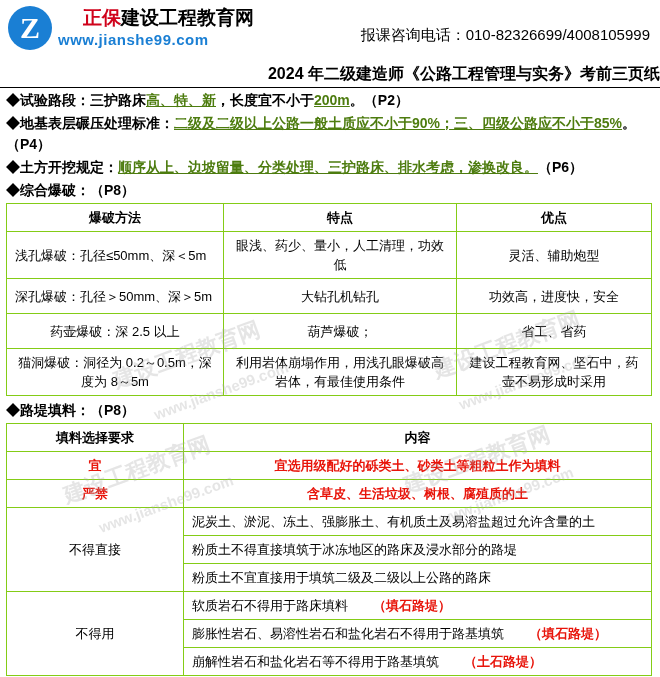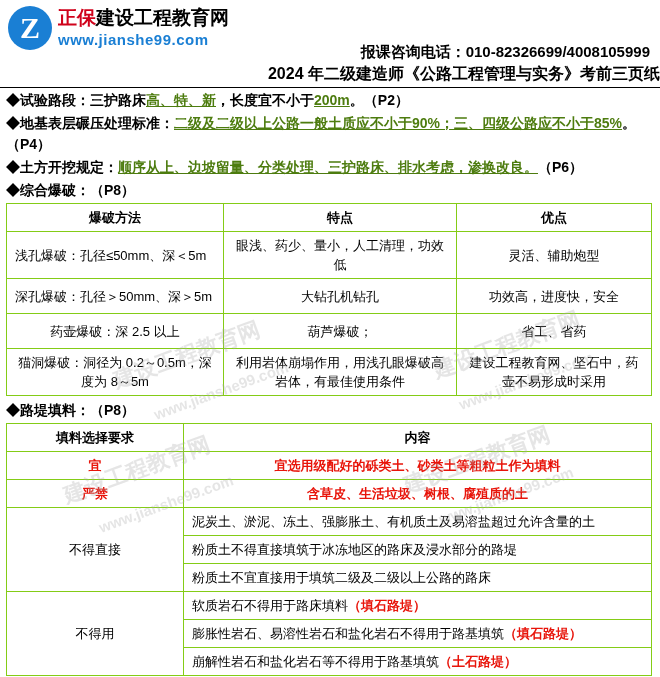--- a/index.html
+++ b/index.html
@@ -29,22 +29,22 @@
     color:#fff;
     font-size:30px;font-weight:bold;
     display:flex;align-items:center;justify-content:center;
     font-family:"Liberation Serif", serif;
   }
   .logo-text{margin-left:6px;}
   .logo-line1{font-size:19px;font-weight:bold;letter-spacing:0px;line-height:24px;}
   .logo-line1 .red{color:#d0021b;}
   .logo-line2{font-size:15px;color:#1a7fd4;font-family:"Liberation Sans",sans-serif;line-height:20px;font-weight:bold;letter-spacing:0.5px;}
   .hotline{
-    position:absolute;right:10px;top:43px;
-    font-size:15px;font-weight:bold;
+    position:absolute;right:10px;top:26px;
+    font-size:15px;font-weight:normal;
   }
   
   .doc-title{
     text-align:right;
     font-size:16px;
     font-weight:bold;
     margin:2px 0 6px 0;
   }
   .title-underline{
     border-bottom:1px solid #000;
@@ -54,21 +54,21 @@
   
   .bullets{padding:0 6px;}
   .bline{
     font-size:14px;
     line-height:21px;
     margin:2px 0;
     font-weight:bold;
   }
   .bline .plain{font-weight:bold;color:#000;}
   .red-u{color:#4d7c0f;text-decoration:underline;font-weight:bold;}
-  .red{color:#e8140a;font-weight:bold;}
+  .red{color:#e8140a;font-weight:bold;margin-left:25px;}
   
   table{
     border-collapse:collapse;
     width:646px;
     margin:2px 6px 4px 6px;
     font-size:13px;
   }
   th,td{
     border:1px solid #84cc16;
     padding:4px 8px;

